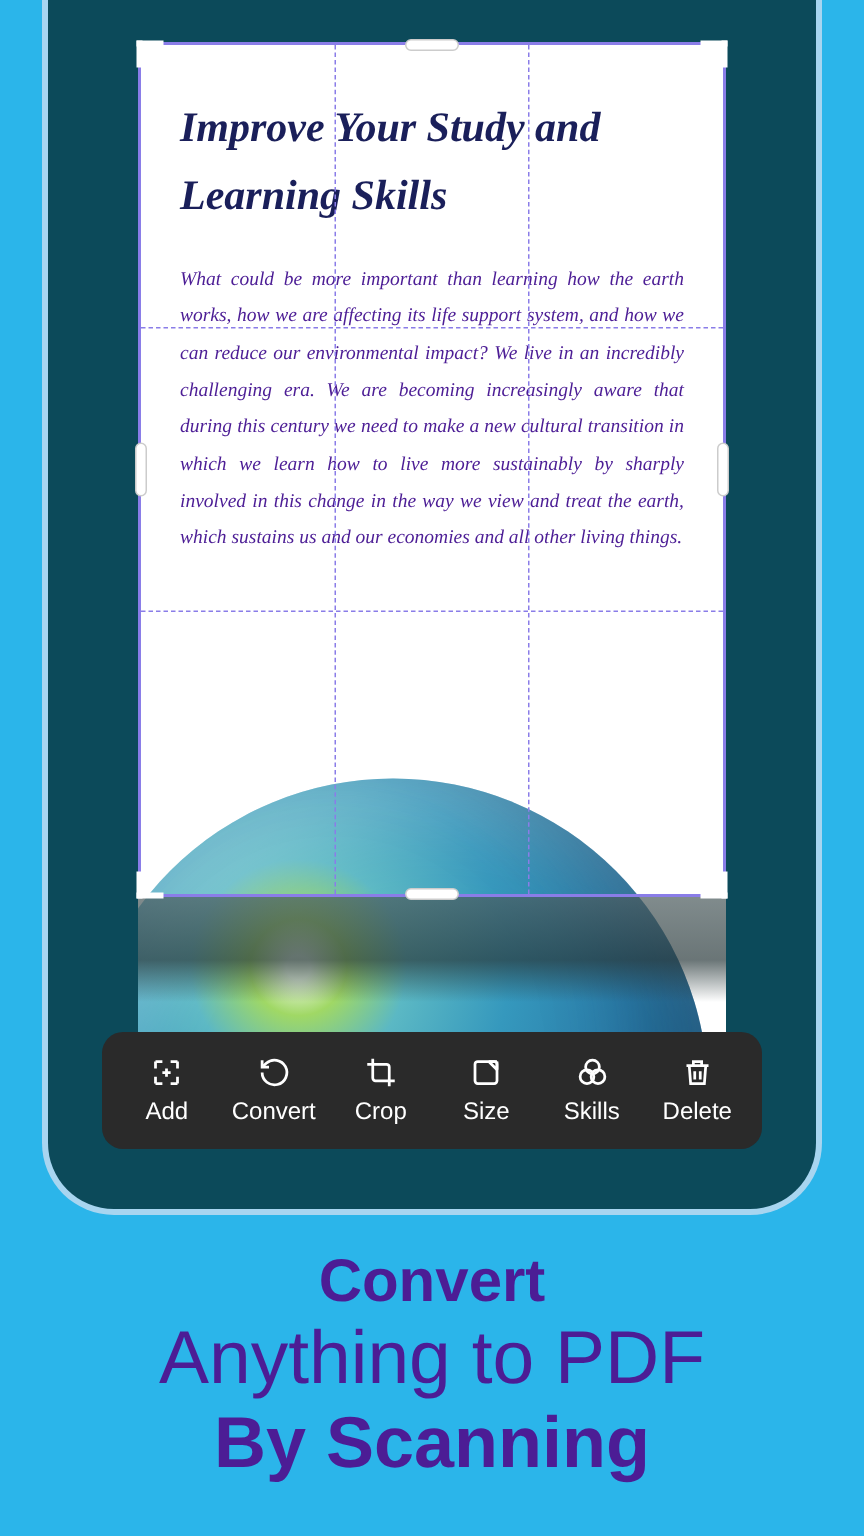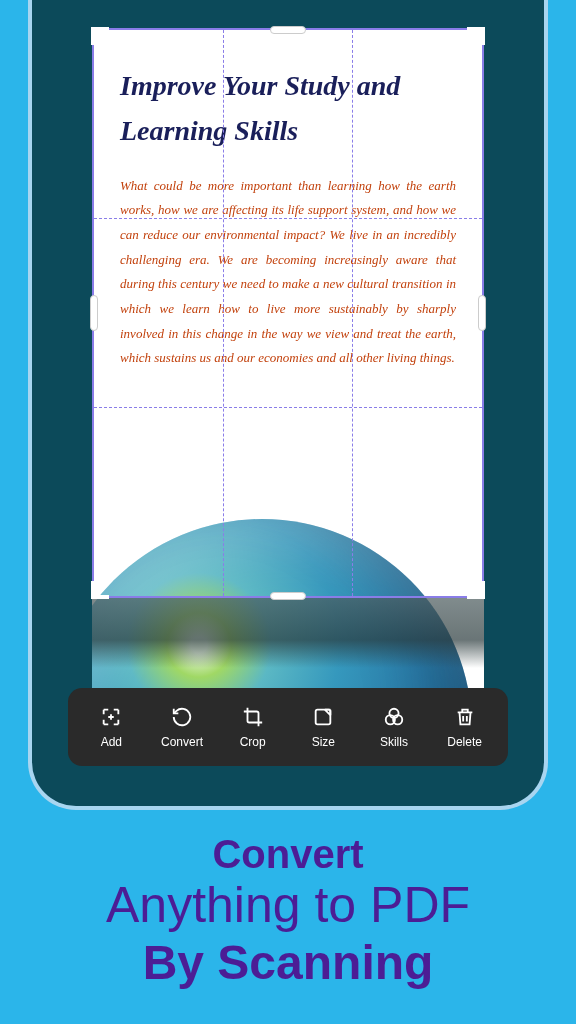--- a/index.html
+++ b/index.html
@@ -42,21 +42,21 @@
       font-size: 28px;
       font-weight: bold;
       color: #1a1f5a;
       line-height: 1.6;
       margin-bottom: 20px;
     }
     .doc-body {
       font-family: "Brush Script MT", cursive;
       font-style: italic;
       font-size: 13px;
-      color: #c2410c;
+      color: #4c1d95;
       line-height: 1.9;
       text-align: justify;
     }
     .earth-illustration {
       position: absolute;
       bottom: -180px;
       left: -40px;
       width: 420px;
       height: 420px;
       border-radius: 50%;
@@ -138,21 +138,21 @@
       min-width: 54px;
     }
     .tool-icon {
       width: 22px;
       height: 22px;
       display: flex;
       align-items: center;
       justify-content: center;
     }
     .tool-icon svg { width: 22px; height: 22px; stroke: #fff; stroke-width: 2; fill: none; }
-    .tool-label { font-size: 12px; font-weight: 400; }
+    .tool-label { font-size: 16px; font-weight: 400; }
     .marketing {
       position: absolute;
       bottom: 34px;
       left: 0;
       right: 0;
       text-align: center;
       color: #4c1d95;
     }
     .mk-line1 { font-size: 40px; font-weight: 800; line-height: 1.15; }
     .mk-line2 { font-size: 50px; font-weight: 400; line-height: 1.15; }

